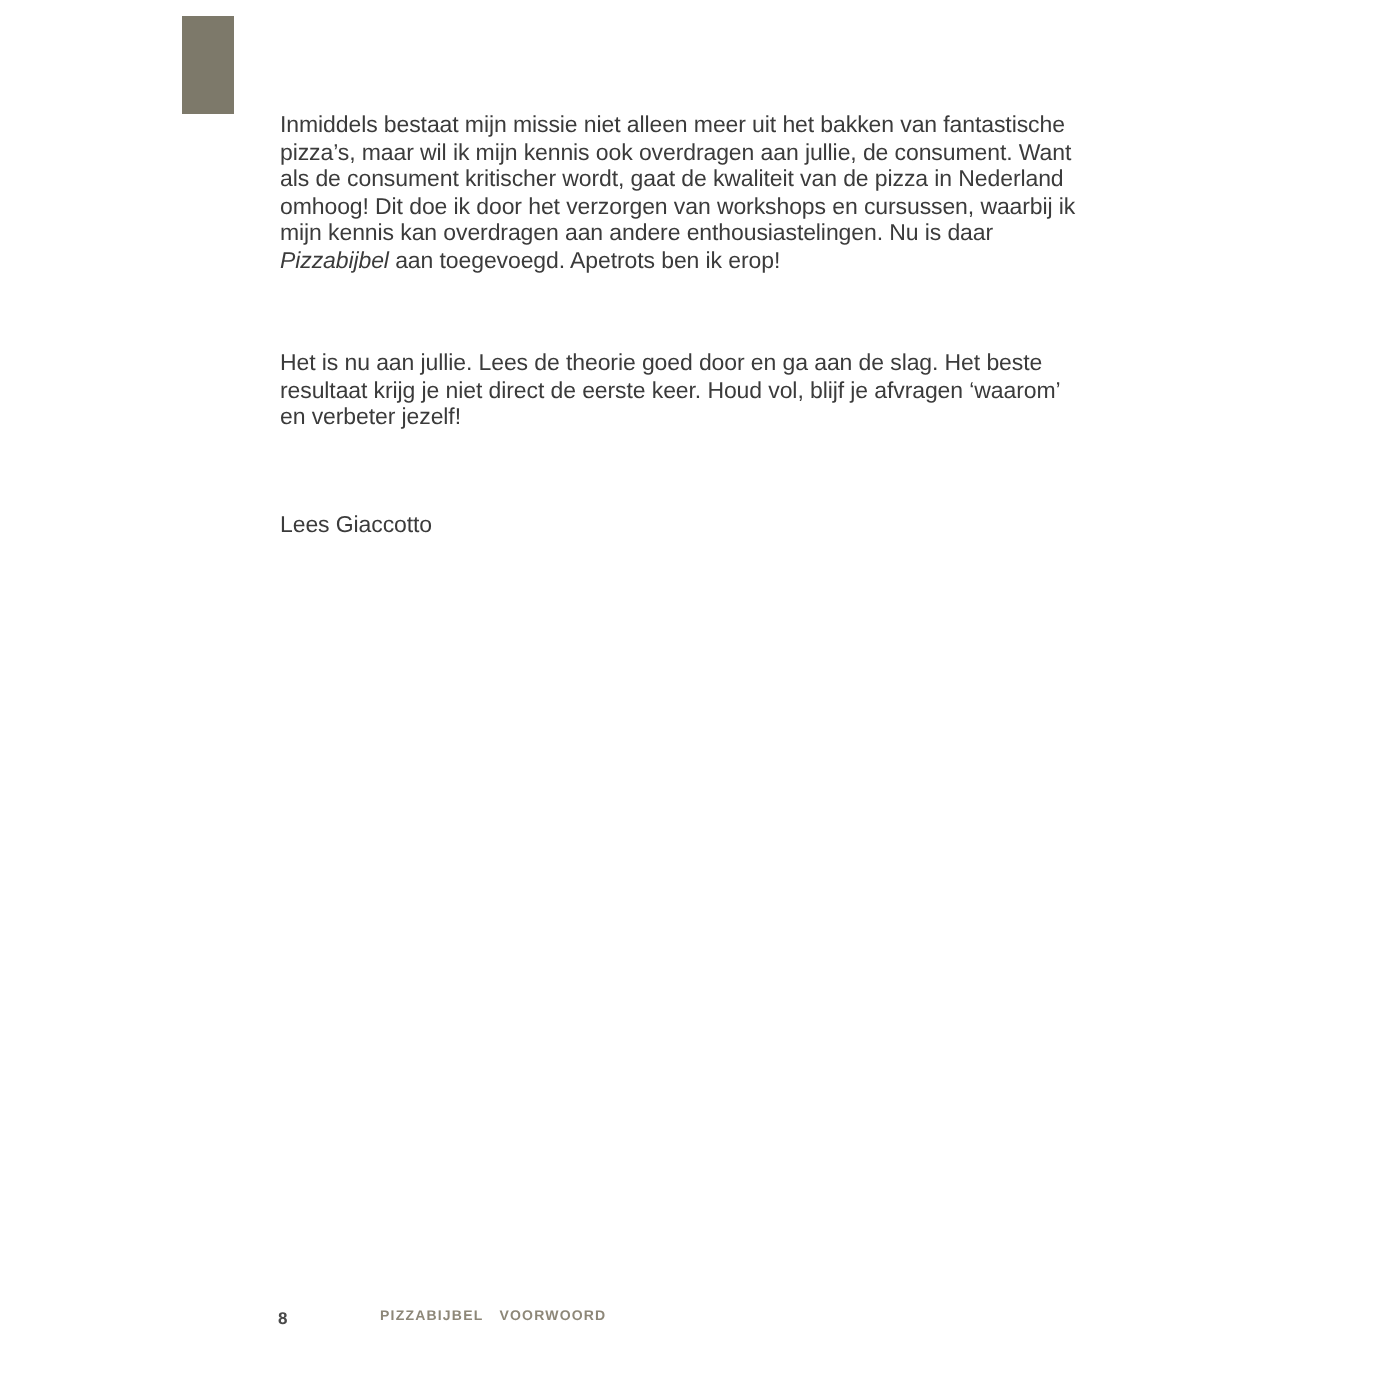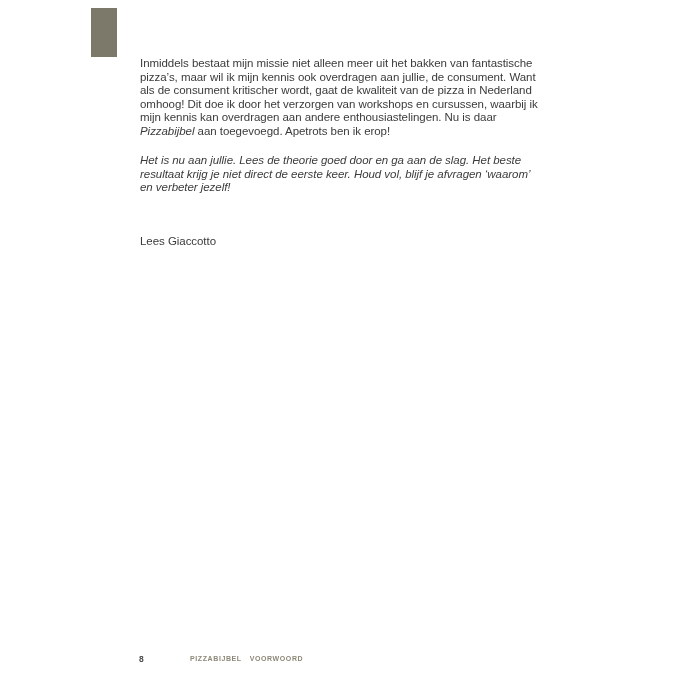--- a/index.html
+++ b/index.html
@@ -31,21 +31,21 @@
   .text-block {
     position: absolute;
     left: 140px; top: 57px;
     width: 398px;
     color: var(--body-text-color);
     font-size: 11.5px;
     line-height: 13.5px;
     letter-spacing: -0.05px;
   }
   .para { margin: 0; }
-  .para-2 { margin-top: 16px; font-style: italic; }
+  .para-2 { margin-top: 38px; }
   .para em { font-style: italic; }
   .signature { margin-top: 40px; }
   .footer {
     position: absolute;
     left: 0; top: 652px;
     width: 700px; height: 16px;
   }
   .page-number {
     position: absolute;
     left: 139px; top: 2px;

